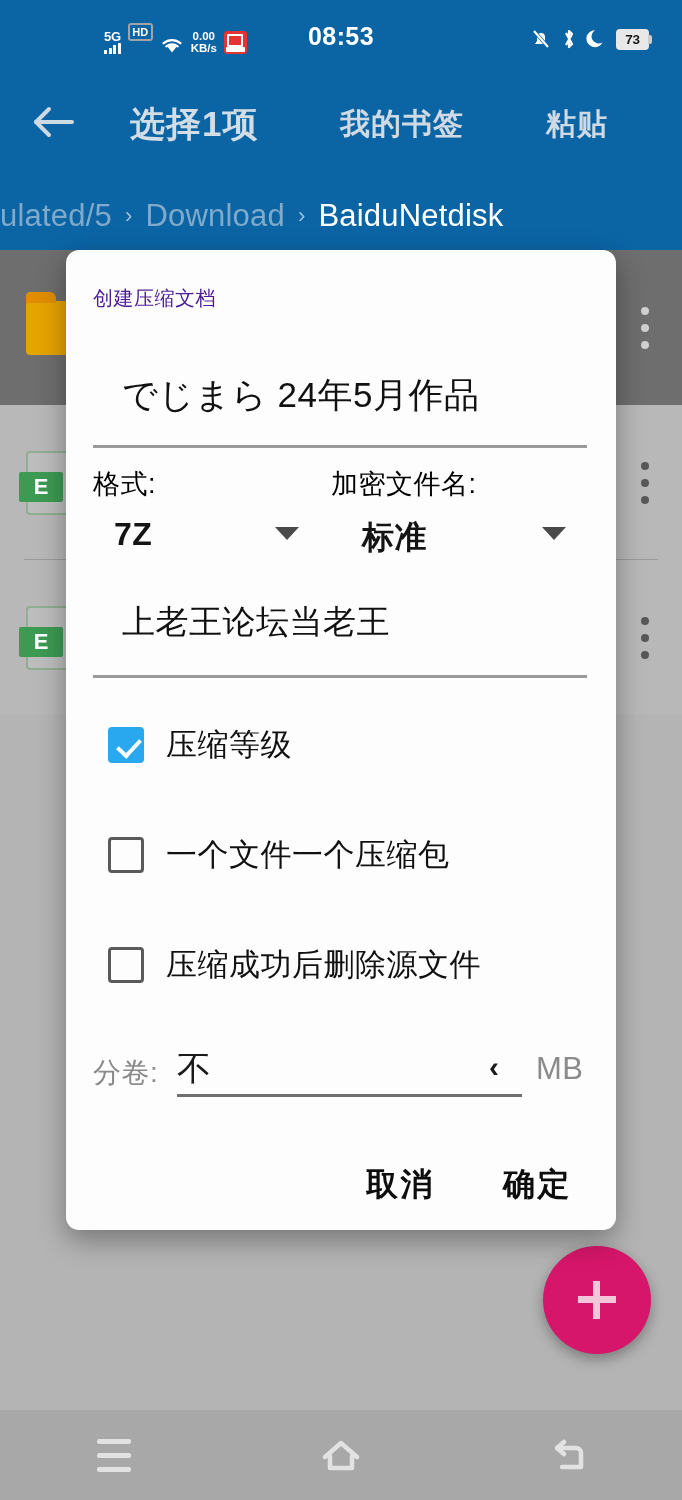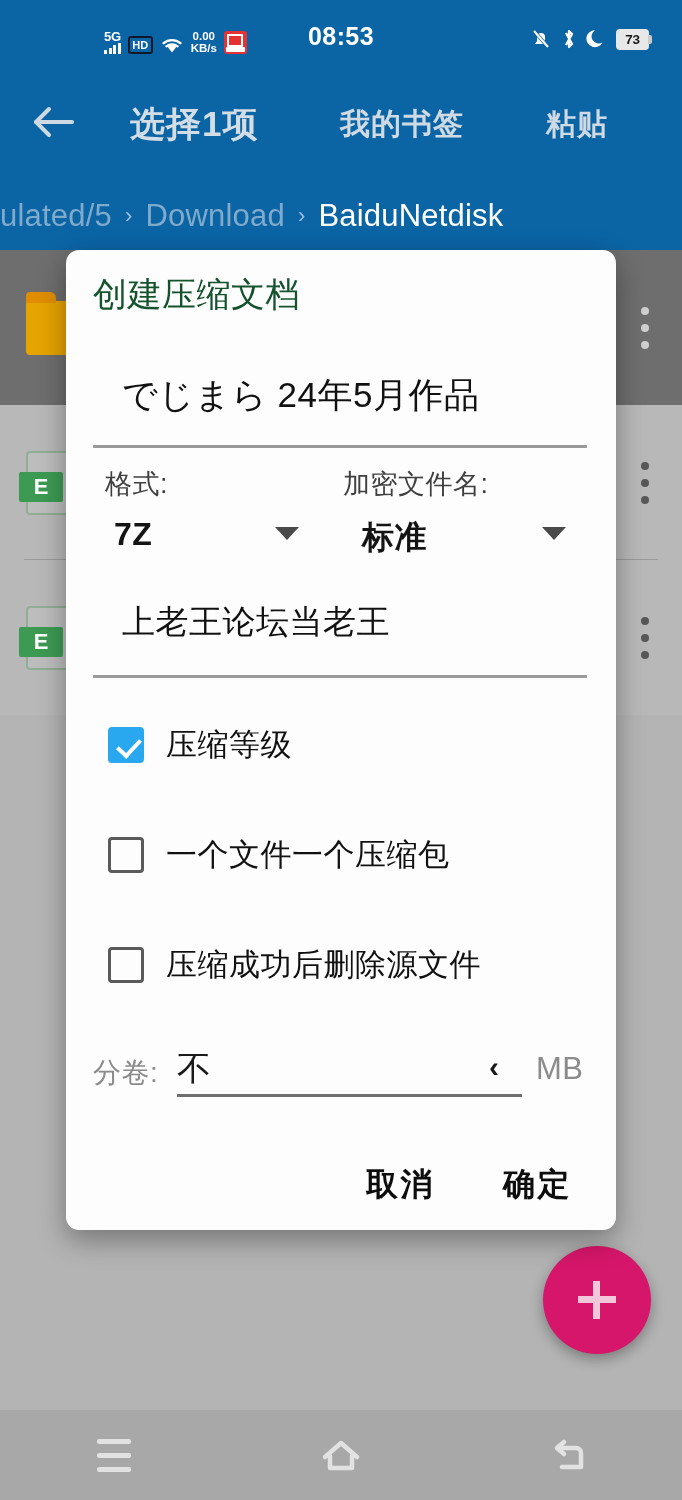--- a/index.html
+++ b/index.html
@@ -31,23 +31,23 @@
   }
   .sig-wrap { display:flex; flex-direction:column; align-items:flex-start; }
   .sig-5g { font-size:13px; font-weight:bold; line-height:11px; letter-spacing:-0.3px; }
   .sig-bars { display:flex; align-items:flex-end; gap:1.5px; height:12px; }
   .sig-bars i { display:block; width:3px; background:#fff; border-radius:0.5px; }
   .sig-bars i:nth-child(1){ height:4px; }
   .sig-bars i:nth-child(2){ height:6.5px; }
   .sig-bars i:nth-child(3){ height:9px; }
   .sig-bars i:nth-child(4){ height:11.5px; }
   .hd-badge {
-    border:2px solid #0f172a; border-radius:3px; color:#fff;
+    border:2px solid #a3a3a3; border-radius:3px; color:#fff;
     font-size:11px; font-weight:bold; line-height:11px;
-    padding:1.5px 2.5px; margin-bottom:0;
+    padding:1.5px 2.5px; margin-bottom:13px;
   }
   .wifi-ic { width:24px; height:20px; margin-bottom:-1px; }
   .netspeed {
     font-size:11.5px; line-height:11.5px; text-align:center;
     font-weight:600; margin-bottom:0px;
   }
   .app-ic {
     width:23px; height:23px; background:#e53232; border-radius:3px;
     position:relative; overflow:hidden; margin-bottom:0px;
   }
@@ -171,37 +171,37 @@
   .nav-btn { width:110px; height:60px; display:flex; align-items:center; justify-content:center; }
   .nav-lines { display:flex; flex-direction:column; gap:9px; }
   .nav-lines i { display:block; width:34px; height:5px; background:#e2e2e2; border-radius:2px; }
   .dialog {
     position:absolute; left:66px; top:250px; width:550px; height:980px;
     background:#fdfdfd; border-radius:13px;
     box-shadow:0 10px 28px rgba(0,0,0,0.35);
     padding:0 27px;
   }
   .dlg-title {
-    position:absolute; left:93px; top:272px;
-    font-size:34px; color:#14532d; letter-spacing:0.5px;
+    position:absolute; left:93px; top:285px;
+    font-size:20px; color:#4c1d95; letter-spacing:0.5px;
   }
   .field-name {
     position:absolute; left:93px; top:372px; width:494px;
     font-size:35px; color:#111; font-weight:500;
     letter-spacing:0.5px; white-space:nowrap; overflow:hidden;
     padding-left:29px;
   }
   .rule {
     position:absolute; height:2.5px; background:#9a9a9a;
   }
   .rule.r1 { left:93px; top:445px; width:494px; }
   .rule.r2 { left:93px; top:675px; width:494px; }
 
   .lbl-sm {
-    position:absolute; font-size:27px; color:#404040; letter-spacing:0.5px;margin-left:12px;
+    position:absolute; font-size:27px; color:#000000; letter-spacing:0.5px;
   }
   .lbl-fmt { left:93px; top:466px; }
   .lbl-lvl { left:331px; top:466px; }
 
   .sel-val {
     position:absolute; font-size:32px; color:#141414; font-weight:600;
     letter-spacing:0.5px;
   }
   .val-fmt { left:114px; top:516px; }
   .val-lvl { left:362px; top:516px; }

